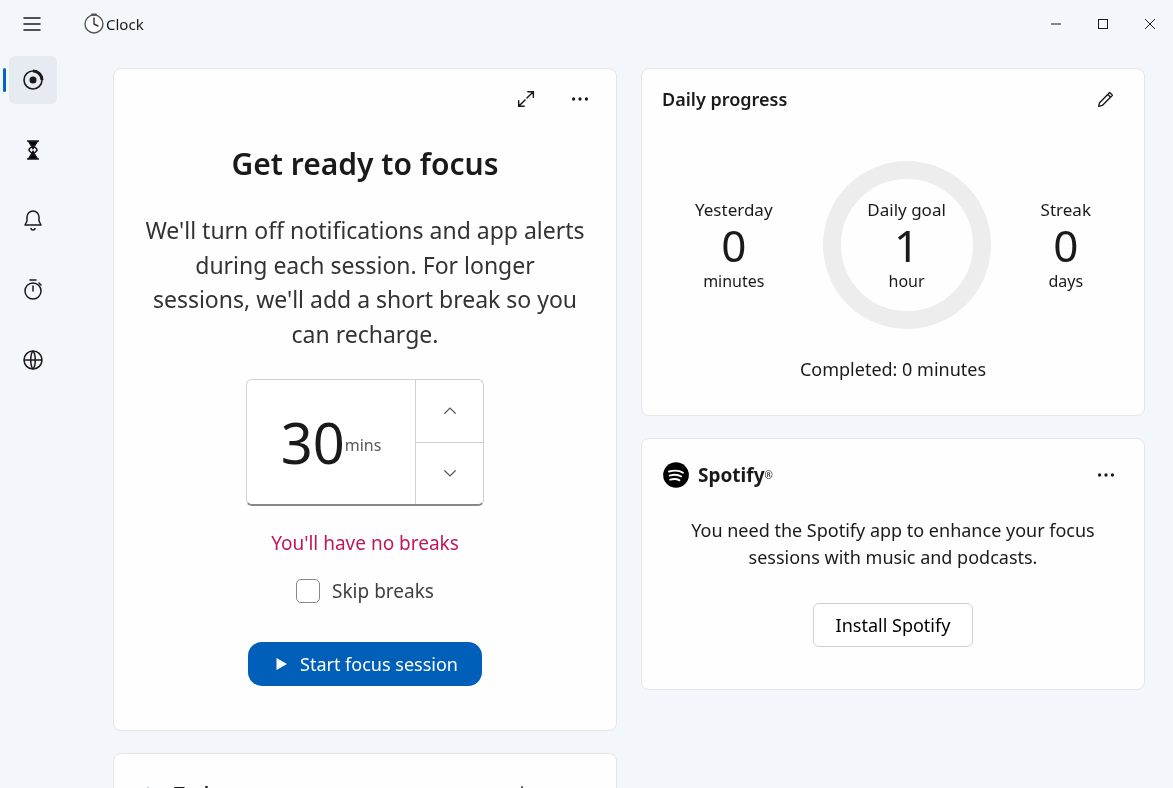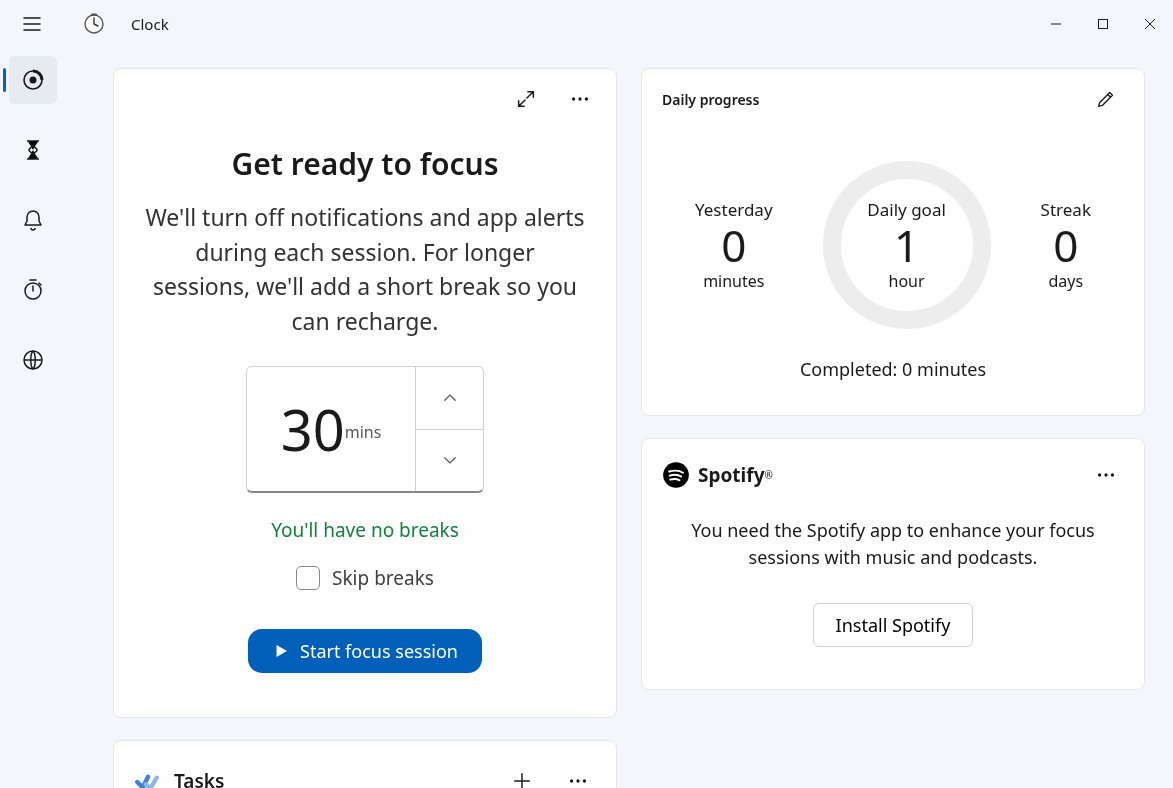--- a/index.html
+++ b/index.html
@@ -2,55 +2,55 @@
 <html><head>
   <meta charset="utf-8">
   <style>
     * { margin:0; padding:0; box-sizing:border-box; font-family:"Segoe UI Variable","Segoe UI",system-ui,sans-serif; }
     body { background:#f3f6fb; color:#1a1a1a; width:1173px; height:788px; overflow:hidden; }
 
     
     .title-bar { height:48px; display:flex; align-items:center; }
     .hamburger { width:64px; height:48px; display:flex; align-items:center; justify-content:center; cursor:pointer; }
     .app-ico { width:24px; height:24px; margin-left:18px; }
-    .app-title { font-size:15px; margin-left:25px; }
+    .app-title { font-size:15px; margin-left:0; }
     .window-controls { margin-left:auto; display:flex; }
     .wc { width:47px; height:40px; display:flex; align-items:center; justify-content:center; cursor:pointer; }
 
     
     .shell { display:flex; height:740px; }
     .sidebar { width:68px; padding-top:8px; display:flex; flex-direction:column; align-items:center; gap:22px; }
     .side-item { width:48px; height:48px; border-radius:6px; display:flex; align-items:center; justify-content:center; cursor:pointer; position:relative; }
     .side-item.sel { background:#e6ebf2; }
     .side-item.sel::before { content:""; position:absolute; left:-6px; top:12px; bottom:12px; width:3px; background:#0067c0; border-radius:2px; }
 
     .content { flex:1; padding:20px 28px 0 48px; display:flex; gap:24px; }
     .col { display:flex; flex-direction:column; gap:22px; }
     .col.left { width:504px; }
     .col.right { width:504px; }
 
     .card { background:#fefefe; border:1px solid #e6e6e6; border-radius:8px; position:relative; }
     .card-head { display:flex; align-items:center; height:60px; padding:0 20px; }
-    .card-head h3 { font-size:14px; font-weight:600; }
+    .card-head h3 { font-size:18px; font-weight:600; }
     .card-tools { position:absolute; top:12px; right:18px; display:flex; gap:18px; }
     .iconbtn { width:36px; height:36px; display:flex; align-items:center; justify-content:center; cursor:pointer; border-radius:4px; }
 
     .focus-card { text-align:center; padding:74px 30px 44px 30px; }
-    .focus-card h2 { font-size:30px; font-weight:600; margin-bottom:16px; }
+    .focus-card h2 { font-size:30px; font-weight:600; margin-bottom:29px; }
     .focus-card .desc { font-size:23px; color:#333; line-height:1.5; margin-bottom:28px; }
 
     .time-box { display:inline-flex; border:1px solid #d0d0d0; border-bottom:2px solid #888; border-radius:6px; overflow:hidden; background:#fff; margin-bottom:24px; }
     .time-val { width:168px; height:124px; display:flex; flex-direction:row; align-items:center; justify-content:center; }
     .time-val .big { font-size:56px; font-weight:400; line-height:1; }
     .time-val .unit { font-size:16px; color:#5a5a5a; margin-top:6px; }
     .time-spin { width:68px; display:flex; flex-direction:column; border-left:1px solid #d0d0d0; }
     .spin-btn { flex:1; display:flex; align-items:center; justify-content:center; cursor:pointer; }
     .spin-btn:first-child { border-bottom:1px solid #d0d0d0; }
 
-    .break-txt { font-size:19px; color:#15803d; margin-bottom:22px; }
+    .break-txt { font-size:19px; color:#be185d; margin-bottom:22px; }
     .skip-row { display:flex; align-items:center; justify-content:center; gap:12px; margin-bottom:38px; }
     .chk { width:24px; height:24px; border:1.5px solid #888; border-radius:5px; background:#fff; cursor:pointer; }
     .skip-lbl { font-size:19px; color:#404040; }
 
     .start-btn { background:#005fb8; color:#fff; border:none; border-radius:14px; height:44px; padding:0 24px; font-size:18px; display:inline-flex; align-items:center; gap:10px; cursor:pointer; }
 
     .tasks-head { display:flex; align-items:center; padding:22px 20px 16px 20px; }
     .task-label { font-size:19px; font-weight:600; margin-left:14px; }
     .tasks-tools { margin-left:auto; display:flex; gap:20px; }
 

